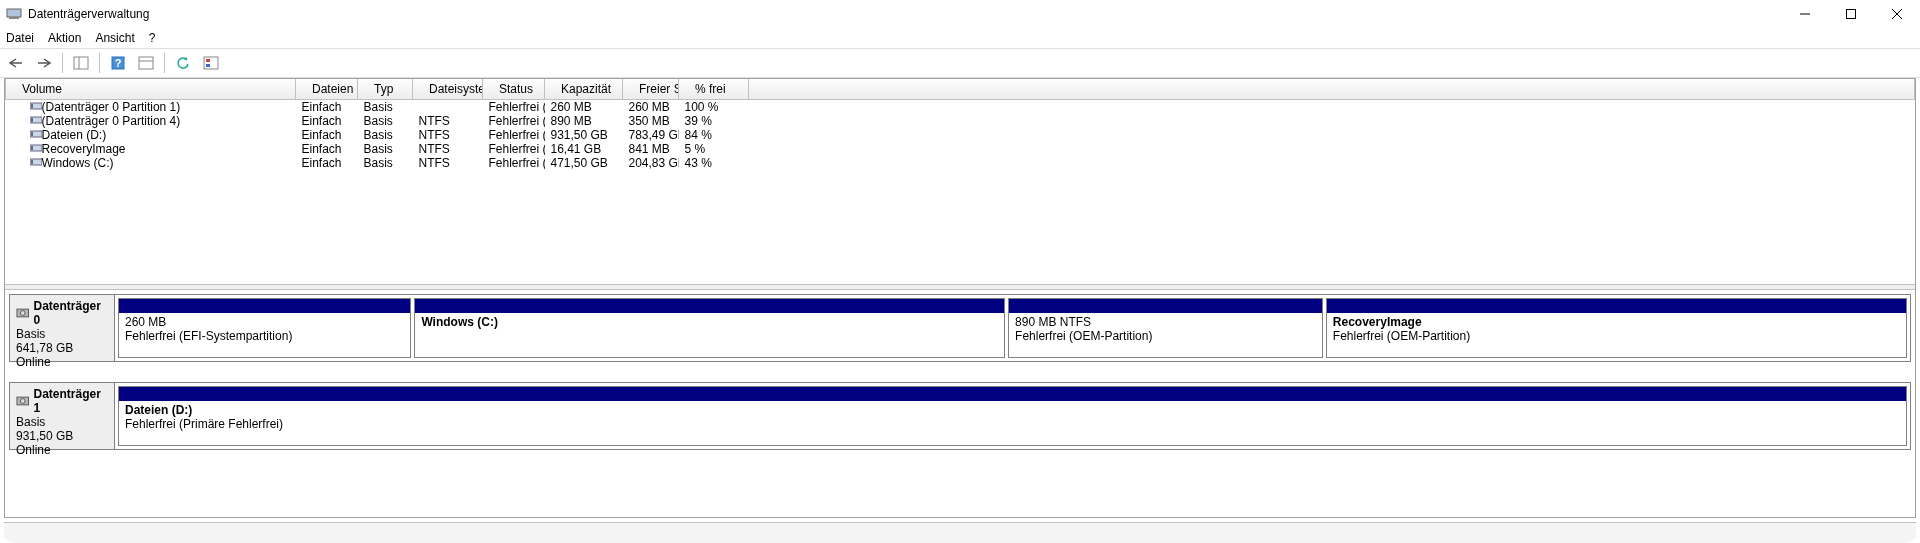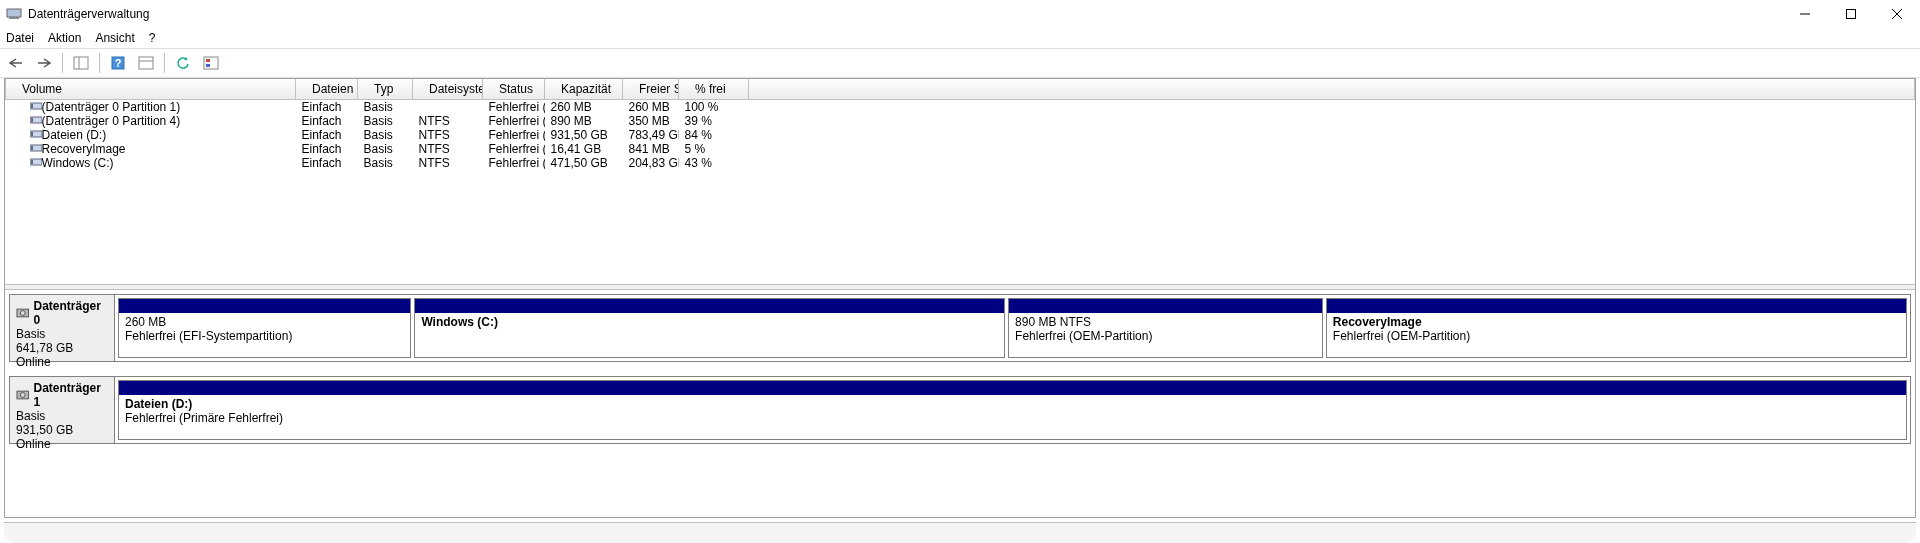--- a/index.html
+++ b/index.html
@@ -17,21 +17,21 @@
   .tbtn{width:22px;height:22px;display:flex;align-items:center;justify-content:center;border:1px solid transparent;}
   .tsep{width:1px;height:20px;background:#c0c0c0;margin:0 2px;}
   .content{flex:1;display:flex;flex-direction:column;border:1px solid #a0a0a0;margin:0 4px 4px 4px;overflow:hidden;}
   .volumes{flex:0 0 205px;overflow:auto;background:#fff;position:relative;}
   table.vt{border-collapse:collapse;width:100%;table-layout:fixed;}
   table.vt th{background:linear-gradient(#fdfdfd,#ececec);border:1px solid #c0c0c0;border-top:none;font-weight:400;text-align:left;padding:2px 16px;height:16px;white-space:nowrap;overflow:hidden;}
   table.vt td{padding:0 6px;height:14px;white-space:nowrap;overflow:hidden;}
   table.vt td.first{display:flex;align-items:flex-start;padding-left:24px;}
   .vol-icon{width:12px;height:12px;flex:0 0 auto;}
   .splitter{height:4px;background:#f0f0f0;border-top:1px solid #c0c0c0;border-bottom:1px solid #c0c0c0;cursor:row-resize;}
-  .disks{flex:1;overflow:auto;background:#fff;padding:4px;display:flex;flex-direction:column;gap:14px;}
+  .disks{flex:1;overflow:auto;background:#fff;padding:4px;display:flex;flex-direction:column;gap:20px;}
   .disk{display:flex;border:1px solid #808080;}
   .diskhead{flex:0 0 92px;background:#eeeeee;border-right:1px solid #808080;padding:4px 6px;display:flex;flex-direction:column;}
   .diskhead .dh-name{font-weight:700;display:flex;align-items:center;gap:4px;}
   .diskbody{flex:1;display:flex;padding:3px;gap:3px;}
   .part{border:1px solid #808080;display:flex;flex-direction:column;overflow:hidden;}
   .partbar{height:14px;background:#000080;}
   .partinfo{flex:1;padding:2px 6px;line-height:14px;white-space:nowrap;overflow:hidden;}
   .partinfo .pn{font-weight:700;}
   .disk-icon{width:14px;height:14px;}
   .statusbar{height:20px;border-top:1px solid #c0c0c0;background:#f4f4f4;margin:0 4px 0 4px;}

